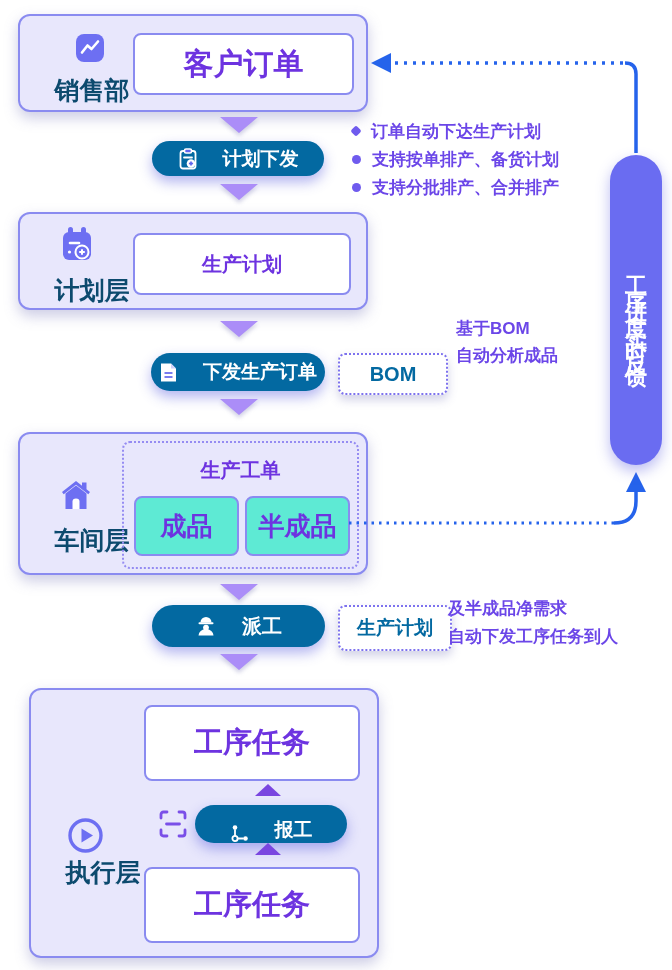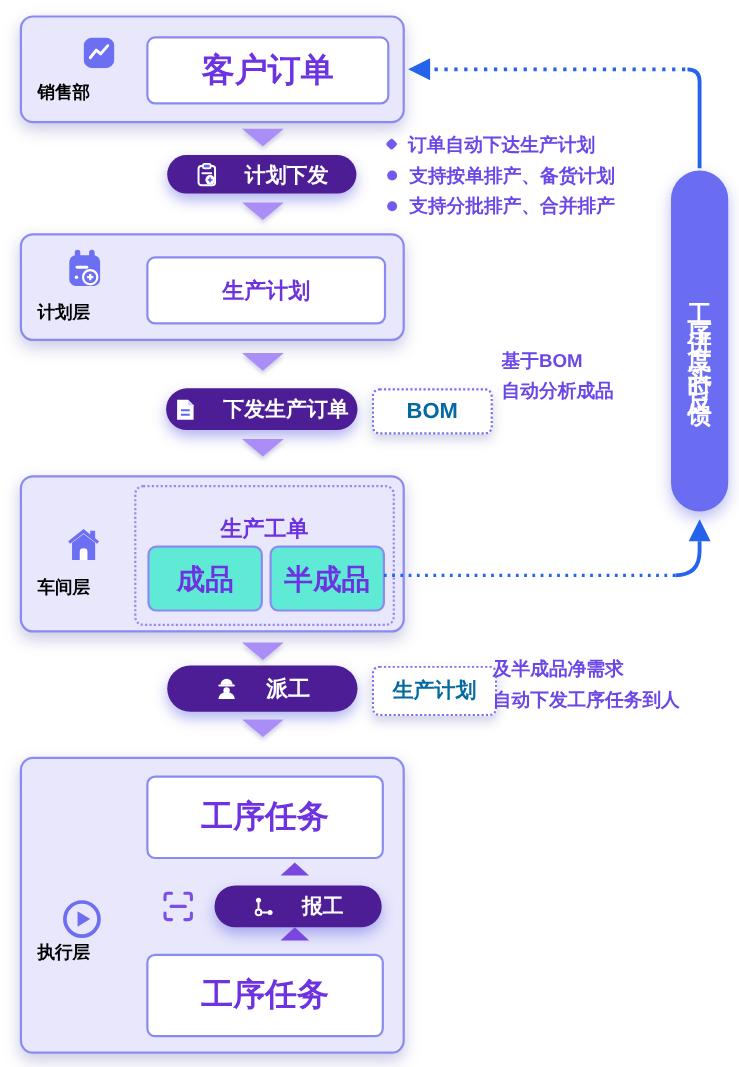--- a/index.html
+++ b/index.html
@@ -6,53 +6,53 @@
   #canvas{position:relative;width:672px;height:970px;background:#ffffff;
           font-family:"Liberation Sans","DejaVu Sans",sans-serif;overflow:hidden;}
 
   
   .layer-box{position:absolute;left:18px;width:346px;background:#e8e7fc;
              border:2px solid #8a8bf0;border-radius:12px;
              box-shadow:0 6px 14px rgba(110,110,180,.35);z-index:2;}
   #box-sales{top:14px;height:94px;}
   #box-plan{top:212px;height:94px;}
   #box-workshop{top:432px;height:139px;}
-  #box-execute{top:688px;height:266px;}
-
-  .layer-label{position:absolute;left:14px;width:116px;
-               font-size:16px;font-weight:bold;color:#000000;}
+  #box-execute{top:688px;height:266px;margin-left:11px;}
+
+  .layer-label{position:absolute;left:14px;width:116px;text-align:center;
+               font-size:25px;font-weight:bold;color:#0c4a6e;}
   .layer-icon{position:absolute;line-height:0;}
 
   
   .card{position:absolute;background:#ffffff;border:2px solid #8a8bf0;border-radius:8px;
         display:flex;align-items:center;justify-content:center;
         font-weight:bold;color:#6d33e0;}
   #card-customer{left:113px;top:17px;width:217px;height:58px;font-size:30px;}
   #card-prodplan{left:113px;top:19px;width:214px;height:58px;font-size:20px;}
   #card-task{left:113px;top:15px;width:212px;height:72px;font-size:29px;}
   #card-report{left:113px;top:177px;width:212px;height:72px;font-size:29px;}
 
   
   #group-workorder{position:absolute;left:102px;top:7px;width:233px;height:124px;
                    border:2px dotted #958cf2;border-radius:8px;}
-  #group-title{margin-top:24px;text-align:center;font-size:20px;font-weight:bold;color:#6d33e0;}
+  #group-title{margin-top:14px;text-align:center;font-size:20px;font-weight:bold;color:#6d33e0;}
   .mini-card{position:absolute;background:#5eead4;border:2px solid #8a8bf0;border-radius:8px;
              display:flex;align-items:center;justify-content:center;
              font-size:26px;font-weight:bold;color:#6d33e0;top:53px;width:101px;height:56px;}
   #card-finished{left:10px;}
   #card-semi{left:121px;}
 
   
-  .pill{position:absolute;background:#4c1d95;border-radius:999px;color:#fff;
+  .pill{position:absolute;background:#0369a1;border-radius:999px;color:#fff;
         display:flex;align-items:center;justify-content:center;gap:25px;
         font-weight:bold;box-shadow:0 6px 13px rgba(84,88,222,.45);z-index:3;font-family:Liberation Serif, serif;}
   #pill-plan{left:152px;top:141px;width:172px;height:35px;font-size:19px;}
   #pill-order{left:151px;top:353px;width:174px;height:38px;font-size:19px;}
   #pill-dispatch{left:152px;top:605px;width:173px;height:42px;font-size:20px;}
-  #pill-report{left:195px;top:805px;width:152px;height:38px;font-size:19px;}
+  #pill-report{left:195px;top:805px;width:152px;height:38px;font-size:19px;align-items:flex-end;}
   .pill .p-icon{line-height:0;display:flex;}
 
   
   .dotted-box{position:absolute;background:#fff;border:2px dotted #7d72ee;border-radius:7px;
               display:flex;align-items:center;justify-content:center;
               font-weight:bold;color:#0369a1;z-index:3;
               box-shadow:0 5px 10px rgba(110,110,180,.3);}
   #box-bom{left:338px;top:353px;width:106px;height:38px;font-size:20px;}
   #box-route{left:338px;top:605px;width:110px;height:42px;font-size:19px;}
 

